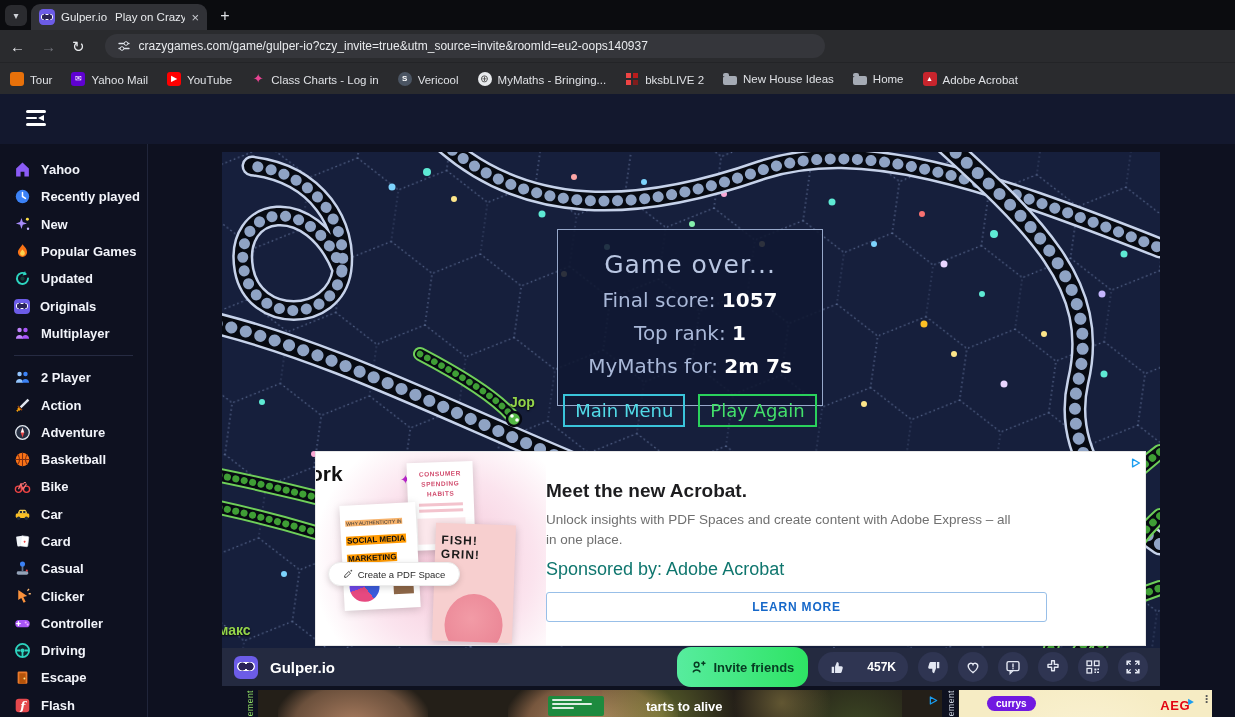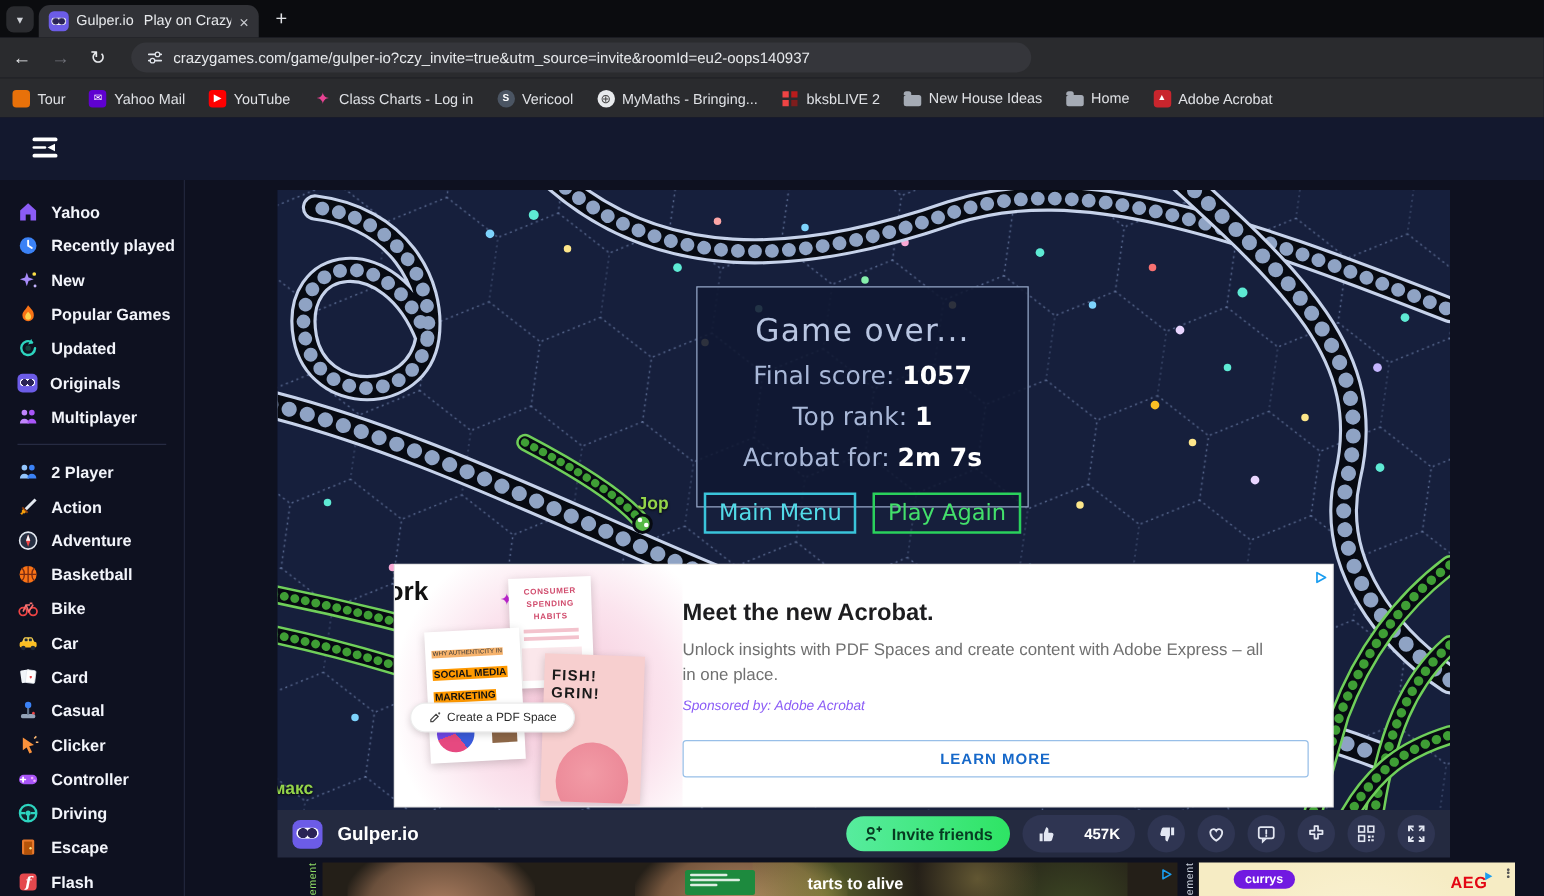--- a/index.html
+++ b/index.html
@@ -56,37 +56,37 @@
   .player-label{position:absolute;font-size:14px;font-weight:bold;color:#94d44a;text-shadow:0 1px 2px #000}
   .modal{position:absolute;left:335px;top:77px;width:266px;height:177px;background:rgba(16,24,50,.88);border:1px solid rgba(185,205,240,.8);text-align:center;color:#b9c6e2;font-family:"DejaVu Sans",sans-serif}
   .modal-title{margin-top:20px;font-size:25px;letter-spacing:1px;color:#b9c6e2}
   .modal-row{margin-top:9px;font-size:20px;color:#a9b8d8}
   .modal-row b{color:#fff;font-weight:600}
   .modal-btns{display:flex;justify-content:center;gap:13px;margin-top:16px}
   .mbtn{border:2px solid;background:transparent;font-family:"DejaVu Sans",sans-serif;font-size:18px;padding:4px 10px;cursor:pointer}
   .mbtn.menu{color:#52dbe8;border-color:#3ac4da}
   .mbtn.again{color:#43e06b;border-color:#2ad15c}
   
-  .ad-box{position:absolute;left:94px;top:300px;width:750px;height:193px;background:#fff;box-shadow:0 0 0 1px #e8e8e8}
+  .ad-box{position:absolute;left:94px;top:300px;width:829px;height:193px;background:#fff;box-shadow:0 0 0 1px #e8e8e8}
   .ad-visual{position:absolute;left:0;top:0;width:230px;height:193px;overflow:hidden}
   .ad-blob{position:absolute;left:-15px;top:-10px;width:270px;height:230px;background:radial-gradient(circle at 55% 52%,#f5c6d8 0%,#fbe4ee 45%,rgba(255,255,255,0) 72%)}
   .ad-card{position:absolute;background:#fff;box-shadow:0 2px 8px rgba(0,0,0,.18);overflow:hidden}
   .ad-frag{position:absolute;left:-6px;top:10px;font-size:21px;font-weight:800;color:#111}
   .sparkle{position:absolute;color:#c026d3;font-size:13px}
   .pdf-pill{position:absolute;left:12px;top:110px;height:24px;width:132px;background:#fff;border:1px solid #ececec;border-radius:12px;box-shadow:0 2px 6px rgba(0,0,0,.15);display:flex;align-items:center;justify-content:center;gap:5px;font-size:9.5px;color:#2b2b2b;z-index:5}
   .ad-head{position:absolute;left:230px;top:28px;font-size:19px;font-weight:700;color:#1d1d1f}
   .ad-body{position:absolute;left:230px;top:58px;width:472px;font-size:13.5px;line-height:1.45;color:#707070}
-  .ad-spon{position:absolute;left:230px;top:107px;font-size:11px;font-style:italic;color:#8b5cf6}
+  .ad-spon{position:absolute;left:230px;top:107px;font-size:18px;color:#0f766e}
   .ad-cta{position:absolute;left:230px;top:140px;width:501px;height:30px;border:1px solid #98bfe8;border-radius:3px;background:#fff;color:#1668c9;font-size:12px;font-weight:bold;letter-spacing:.8px;display:flex;align-items:center;justify-content:center;cursor:pointer}
   .adchoices{position:absolute;right:3px;top:3px}
   
   .gfooter{position:absolute;left:222px;top:504px;width:938px;height:38px;background:#242a40;display:flex;align-items:center;padding:0 12px;gap:10px}
   .gf-title{font-size:15px;font-weight:800;color:#fff;margin-left:2px}
   .gf-spacer{flex:1}
-  .invite{height:28px;border-radius:14px;padding:0 14px;display:flex;align-items:center;gap:7px;background:linear-gradient(90deg,#57ec9e,#2ee464);color:#073b22;font-size:13px;font-weight:bold;border:none;cursor:pointer}
+  .invite{height:40px;border-radius:14px;padding:0 14px;display:flex;align-items:center;gap:7px;background:linear-gradient(90deg,#57ec9e,#2ee464);color:#073b22;font-size:13px;font-weight:bold;border:none;cursor:pointer}
   .pillbtn{height:30px;border-radius:15px;background:#2f3552;display:flex;align-items:center;justify-content:center;gap:22px;border:none;cursor:pointer}
   .pillbtn.like{padding:0 12px;color:#fff;font-size:12px;font-weight:bold}
   .circ{width:30px}
   
   .vlabel{position:absolute;top:546px;height:27px;width:11px;overflow:hidden}
   .vlabel span{display:inline-block;writing-mode:vertical-rl;transform:rotate(180deg);font-size:8.5px;letter-spacing:.5px}
   .ad-left{position:absolute;left:258px;top:546px;width:684px;height:80px;background:#241f18;overflow:hidden}
   .ad-left .face1{position:absolute;left:20px;top:-6px;width:150px;height:90px;background:radial-gradient(ellipse at 50% 45%,#a97c5f 0%,#6b503c 55%,rgba(0,0,0,0) 75%)}
   .ad-left .face2{position:absolute;left:250px;top:-10px;width:170px;height:100px;background:radial-gradient(ellipse at 50% 45%,#b58a66 0%,#77573e 55%,rgba(0,0,0,0) 75%)}
   .ad-left .bokeh{position:absolute;right:40px;top:-20px;width:300px;height:110px;background:radial-gradient(circle at 20% 40%,rgba(140,160,60,.5),transparent 30%),radial-gradient(circle at 60% 30%,rgba(190,170,90,.4),transparent 25%),radial-gradient(circle at 85% 60%,rgba(90,120,50,.5),transparent 30%)}
@@ -470,21 +470,21 @@
     </svg>
 
     <span class="player-label" style="left:288px;top:242px">Jop</span>
     <span class="player-label" style="left:-4px;top:470px">макс</span>
 
     
     <div class="modal">
       <div class="modal-title">Game over...</div>
       <div class="modal-row"><span>Final score: </span><b>1057</b></div>
       <div class="modal-row"><span>Top rank: </span><b>1</b></div>
-      <div class="modal-row"><span>Acrobat for: </span><b>2m 7s</b></div>
+      <div class="modal-row"><span>MyMaths for: </span><b>2m 7s</b></div>
       <div class="modal-btns">
         <button class="mbtn menu">Main Menu</button>
         <button class="mbtn again">Play Again</button>
       </div>
     </div>
 
     
     <div class="ad-box">
       <div class="ad-visual">
         <div class="ad-blob"></div>

